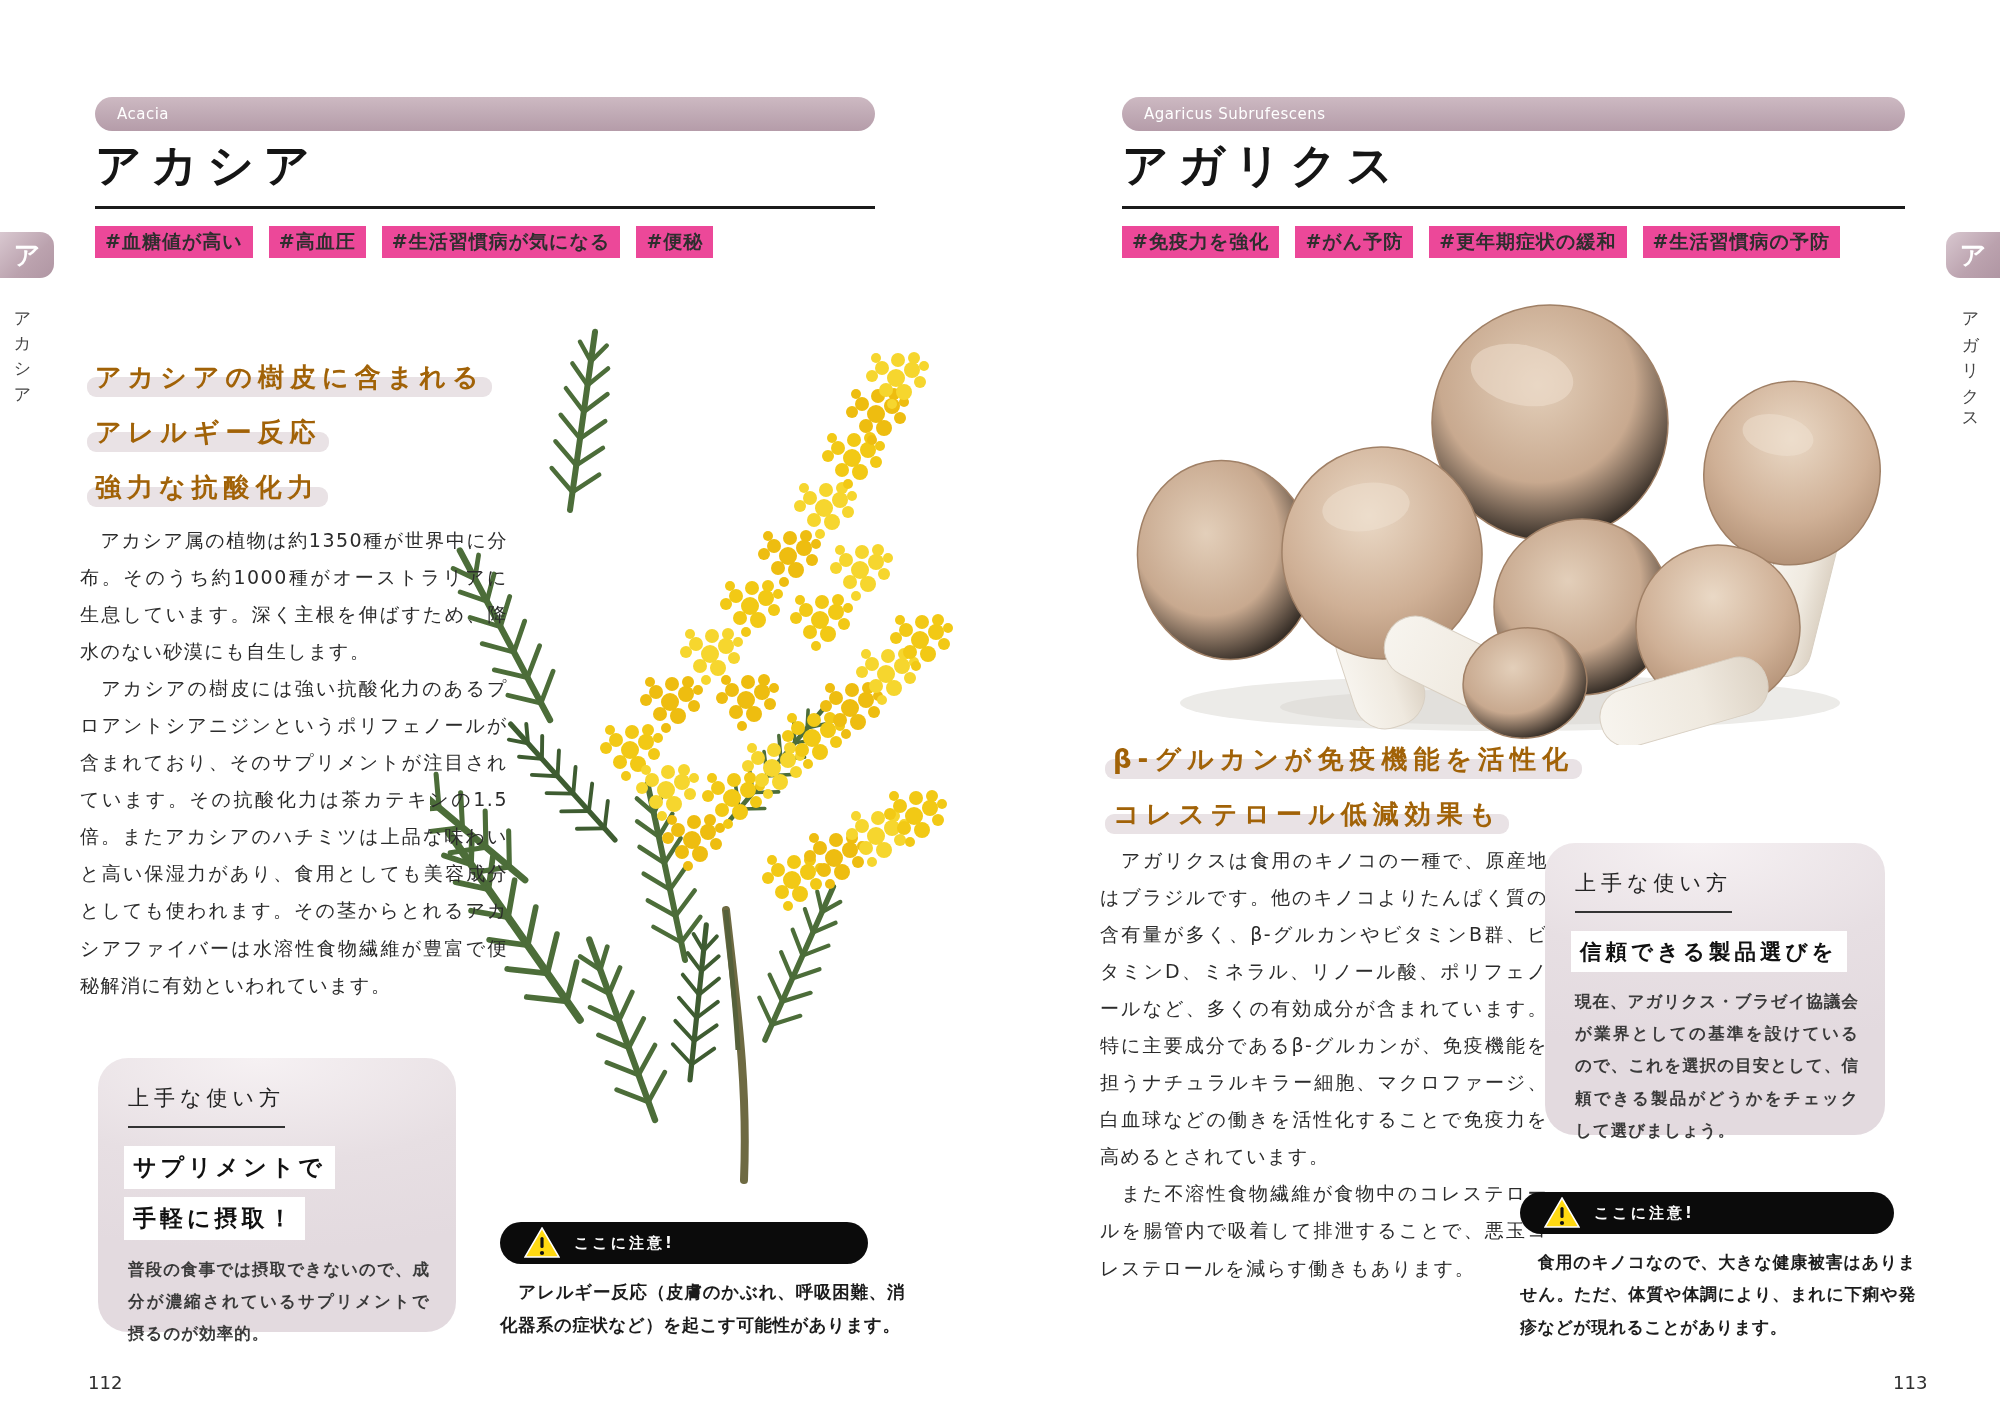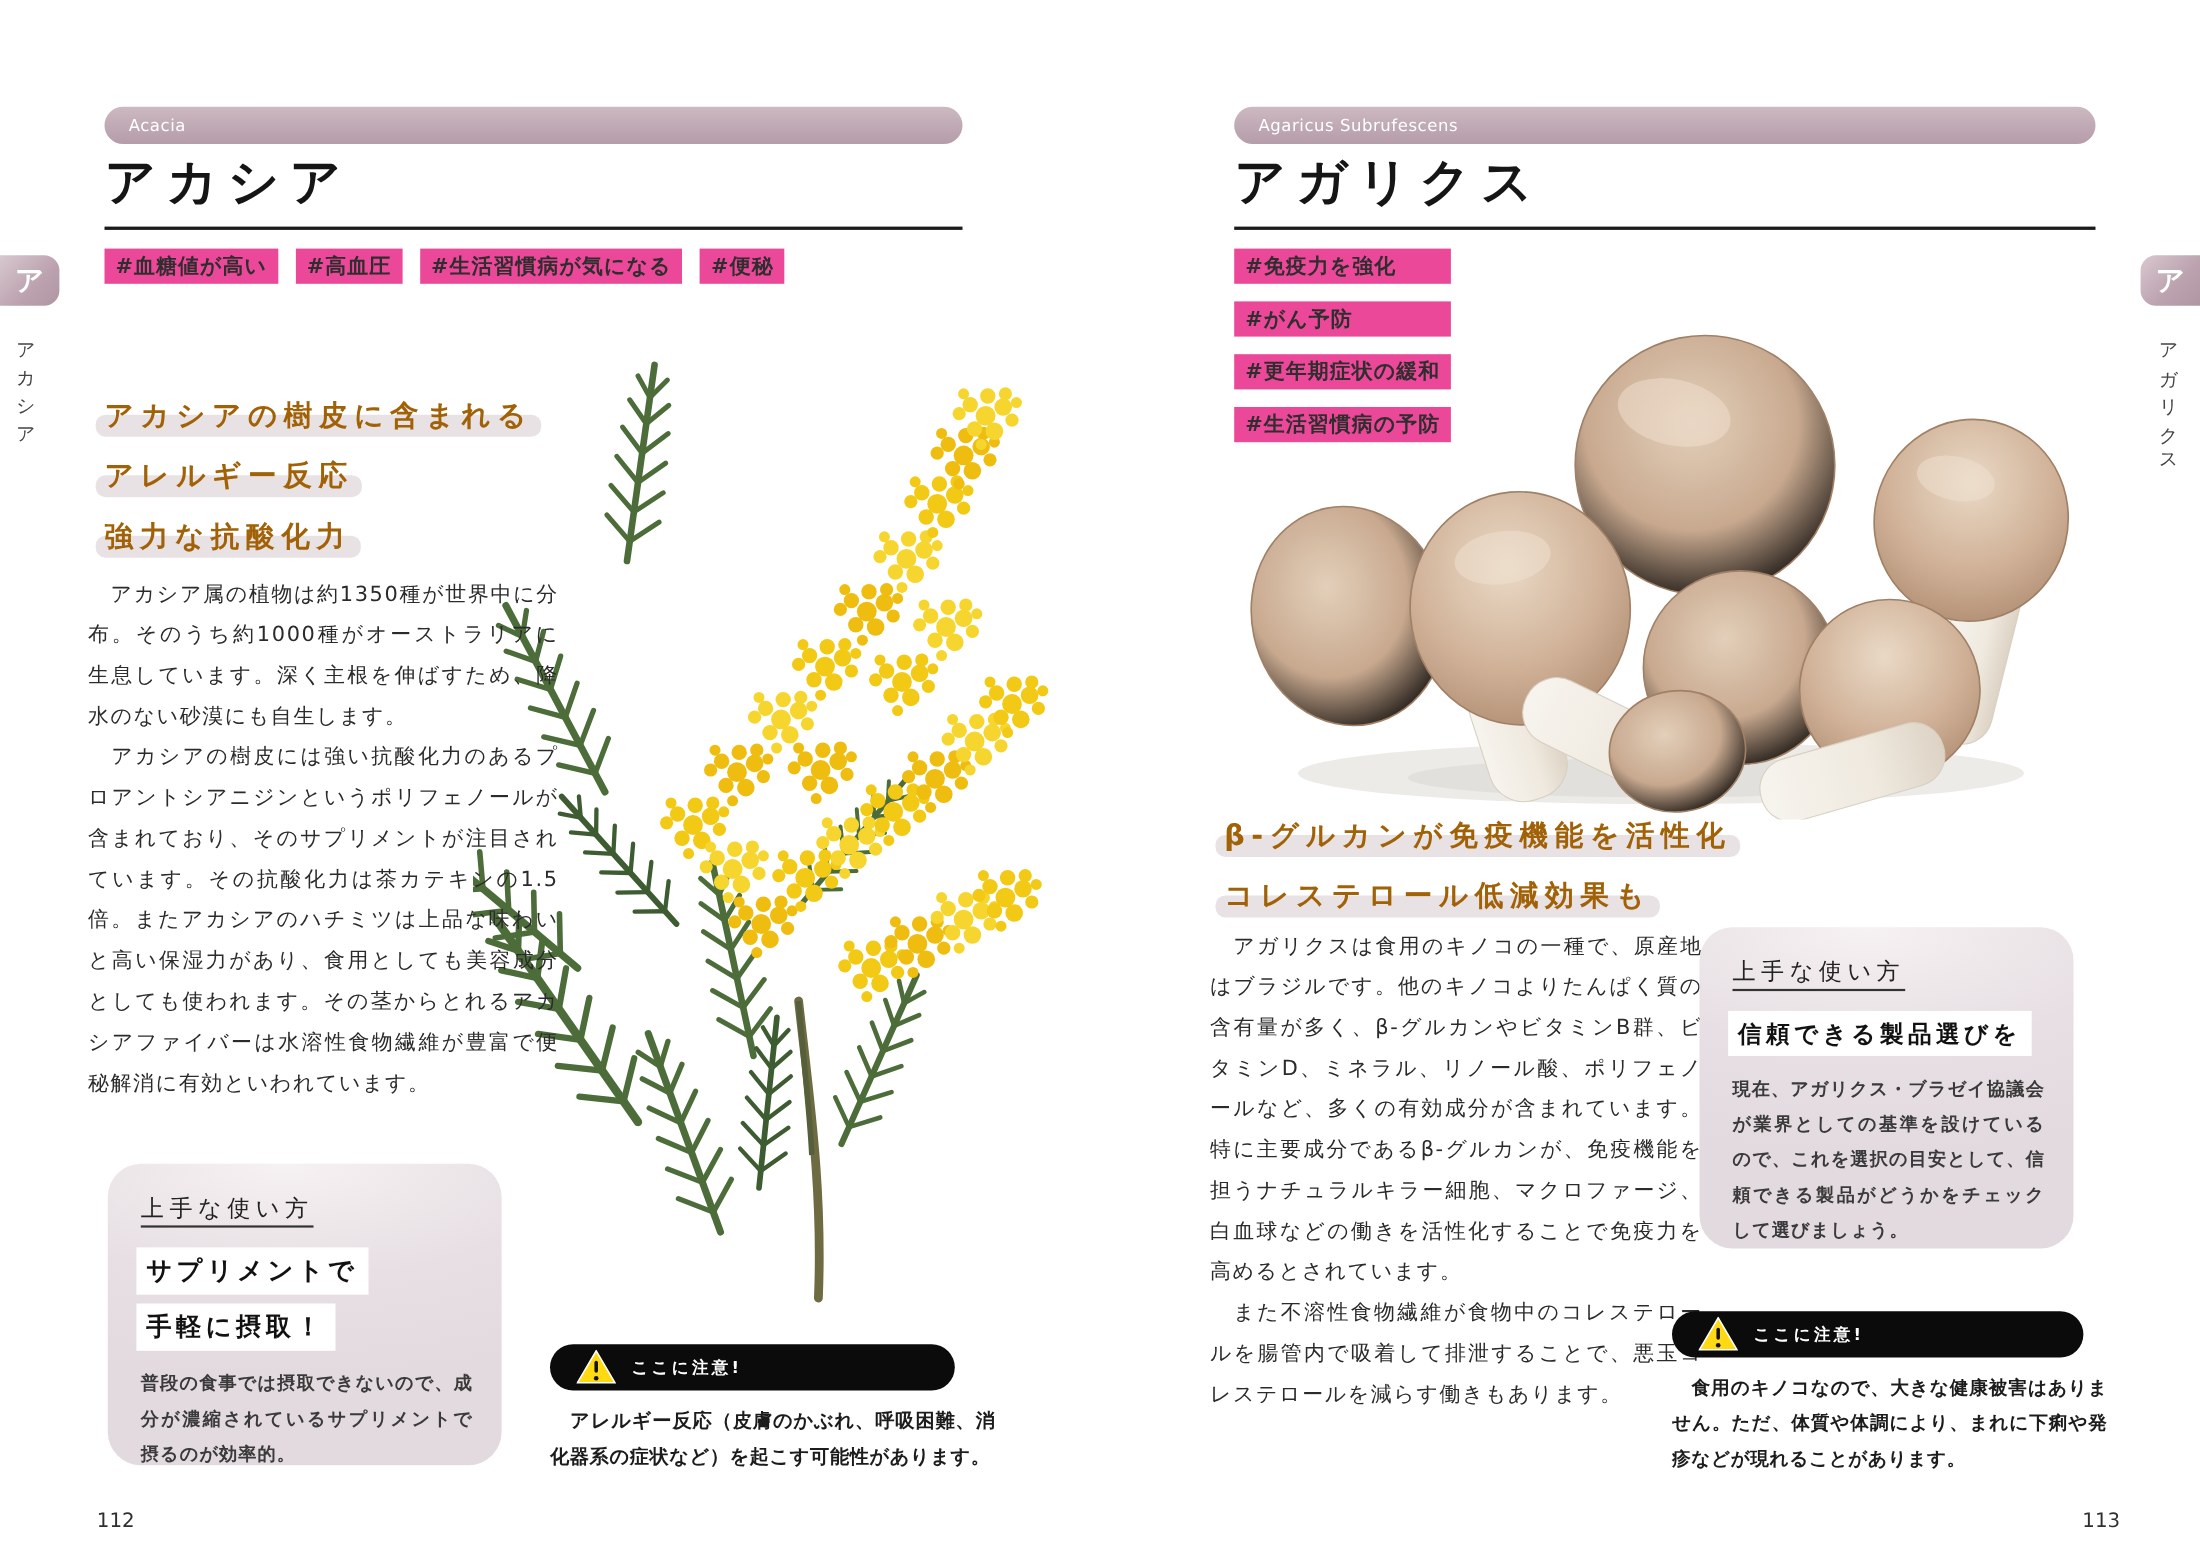--- a/index.html
+++ b/index.html
@@ -35,21 +35,21 @@
 
   
   .body-text{font-size:19px;line-height:1.95;letter-spacing:1.5px;
       text-align:justify;color:#2b2b2b;}
   .body-text p{margin:0;}
 
   
   .usage-box{border-radius:30px;box-sizing:border-box;padding:26px 26px 20px 30px;
       background:radial-gradient(130% 70% at 45% 0%,#f6f1f3 0%,#e7dfe3 55%,#e3dadf 100%);}
   .usage-title{display:inline-block;font-size:21px;letter-spacing:5px;color:#222;
-      border-bottom:2.5px solid #333;padding-bottom:2px;margin-bottom:18px;}
+      border-bottom:2.5px solid #333;padding-bottom:14px;margin-bottom:18px;}
   .usage-head{display:table;background:#ffffff;font-size:23px;font-weight:bold;
       letter-spacing:4px;color:#111;padding:6px 9px;margin:0 0 8px -4px;}
   .usage-body{font-size:16.5px;line-height:1.95;letter-spacing:1px;font-weight:bold;
       color:#3a3a3a;text-align:justify;margin-top:14px;}
 
   
   .caution-pill{height:42px;border-radius:22px;background:#0b0b0b;
       display:flex;align-items:center;padding:0 24px;gap:14px;box-sizing:border-box;}
   .caution-pill .label{color:#ffffff;font-size:15px;font-weight:bold;letter-spacing:3px;}
   .warn-icon{width:36px;height:32px;flex:0 0 auto;}
@@ -187,21 +187,21 @@
   <div class="caution-text">　アレルギー反応（皮膚のかぶれ、呼吸困難、消化器系の症状など）を起こす可能性があります。</div>
 </div>
 
 <div class="abs page-num" style="left:88px;top:1372px;">112</div>
 
 <div class="abs tag-bar" style="left:1122px;top:97px;width:783px;">
   <span>Agaricus Subrufescens</span>
 </div>
 <div class="abs page-title" style="left:1122px;top:142px;">アガリクス</div>
 <div class="abs title-rule" style="left:1122px;top:206px;width:783px;"></div>
-<div class="abs hashtags" style="left:1122px;top:226px;flex-direction:column;">
+<div class="abs hashtags" style="left:1122px;top:226px;">
   <span class="chip">#免疫力を強化</span>
   <span class="chip">#がん予防</span>
   <span class="chip">#更年期症状の緩和</span>
   <span class="chip">#生活習慣病の予防</span>
 </div>
 
 <div class="abs side-tab right" style="left:1946px;top:232px;">
   <span>ア</span>
 </div>
 <div class="abs side-label" style="left:1960px;top:300px;">アガリクス</div>

